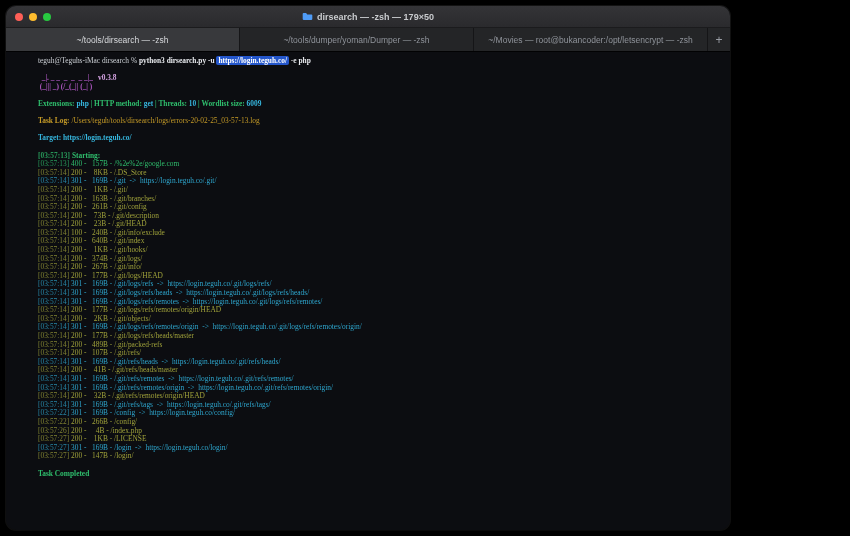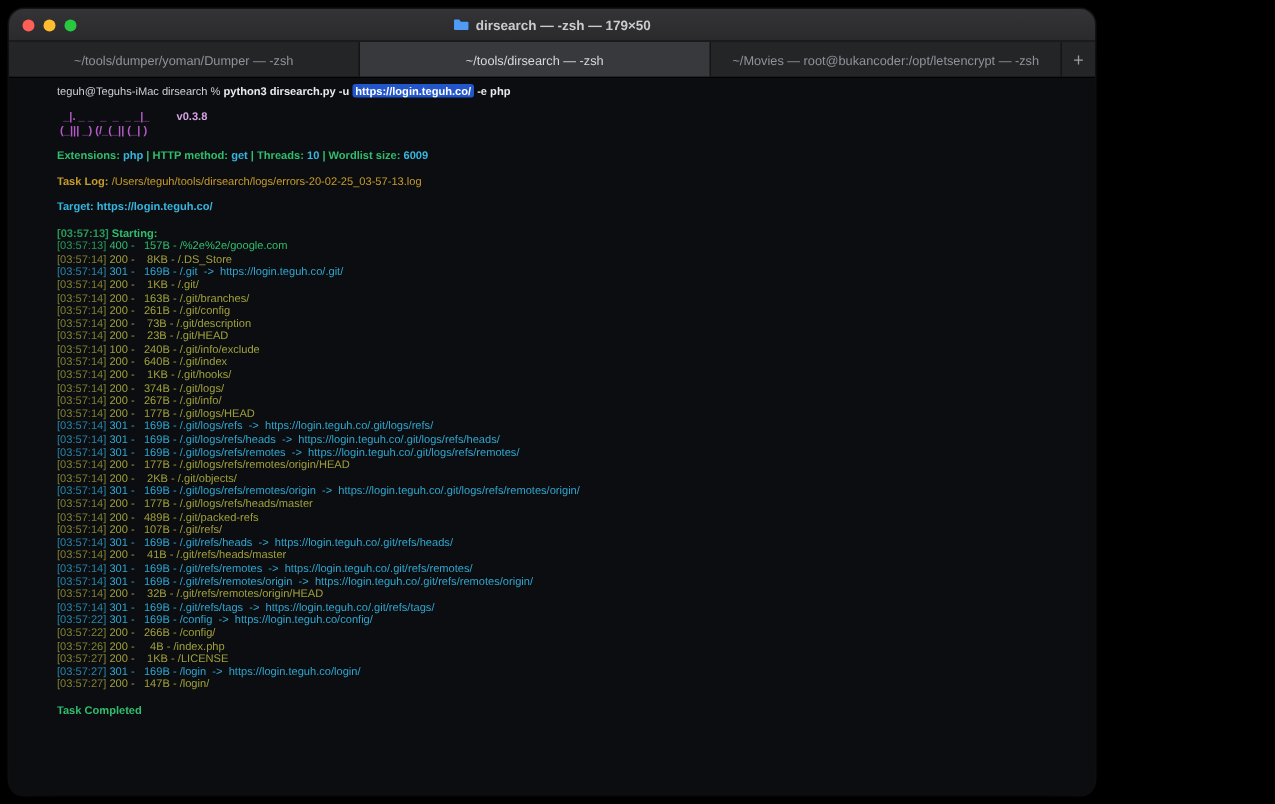--- a/index.html
+++ b/index.html
@@ -28,30 +28,30 @@
   .tabbar { height:24px; flex:0 0 auto; background:#202123; display:flex; border-bottom:1px solid #020203; }
   .tab { flex:1 1 0; min-width:0; display:flex; align-items:center; justify-content:center;
     font-size:8.5px; color:#8f939a; background:#242527; border-right:1px solid #151517;
     white-space:nowrap; overflow:hidden; }
   .tab.active { background:#38393c; color:#d7d9dc; }
   .newtab { flex:0 0 22px; display:flex; align-items:center; justify-content:center;
     color:#9a9ea5; font-size:12px; background:#242527; }
 
   
   .term { flex:1 1 auto; overflow:hidden; padding:5px 8px 6px 32px;
-    font-family:Liberation Sans, sans-serif; font-size:7.4px; line-height:8.6px;
+    font-family:Liberation Serif, serif; font-size:7.4px; line-height:8.6px;
     color:#ccd0d5; }
   .line { white-space:pre; min-height:8.6px; }
 
   .fg   { color:#ccd0d5; }
   .cmd  { color:#e9ebef; font-weight:700; }
   .urlhl{ background:#2456cb; color:#ffffff; border-radius:2px; padding:0 2px; font-weight:700; }
   .mag  { color:#b55bc9; }
   .b    { font-weight:700; }
-  .ver  { color:#d5a3e3; margin-left:18px; }
+  .ver  { color:#d5a3e3; margin-left:5px; }
   .g    { color:#2fbe6d; }
   .cy   { color:#36b6de; }
   .yel  { color:#c69b27; }
   .s200 { color:#9fa13a; }
   .s301 { color:#2ea7cf; }
   .s400 { color:#2fbe6d; }
   .ts   { opacity:.78; }
 </style>
 </head>
 <body>
@@ -66,25 +66,25 @@
     </div>
     <div class="title">
       <svg class="folder" viewBox="0 0 16 12">
           <path d="M1 2.2 C1 1.5 1.5 1 2.2 1 H6 l1.6 2 H13.8 C14.5 3 15 3.5 15 4.2 V9.8 C15 10.5 14.5 11 13.8 11 H2.2 C1.5 11 1 10.5 1 9.8 Z" fill="#4f9cf7"></path>
         </svg>
       <span>dirsearch — -zsh — 179×50</span>
     </div>
   </div>
 
   <div class="tabbar">
+    <div class="tab active">
+        <span>~/tools/dirsearch — -zsh</span>
+      </div>
     <div class="tab">
         <span>~/tools/dumper/yoman/Dumper — -zsh</span>
-      </div>
-    <div class="tab active">
-        <span>~/tools/dirsearch — -zsh</span>
       </div>
     <div class="tab">
         <span>~/Movies — root@bukancoder:/opt/letsencrypt — -zsh</span>
       </div>
     <div class="newtab">+</div>
   </div>
 
   <div class="term">
     <div class="line"><span class="fg">teguh@Teguhs-iMac dirsearch % </span><span class="cmd">python3 dirsearch.py -u </span><span class="urlhl">https://login.teguh.co/</span><span class="cmd"> -e php</span></div>
     <div class="line"></div>

